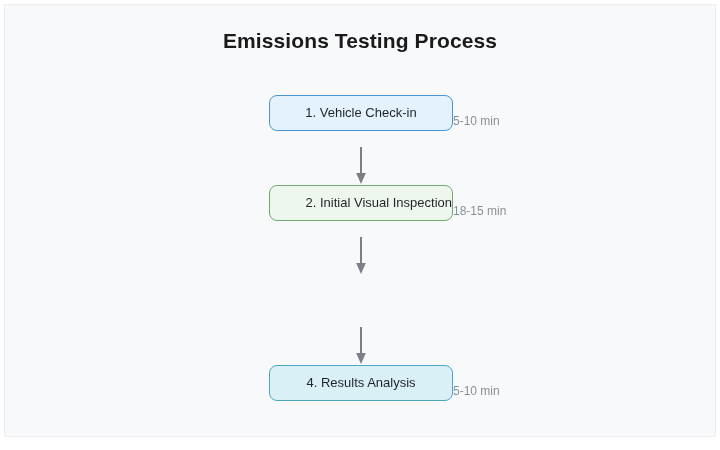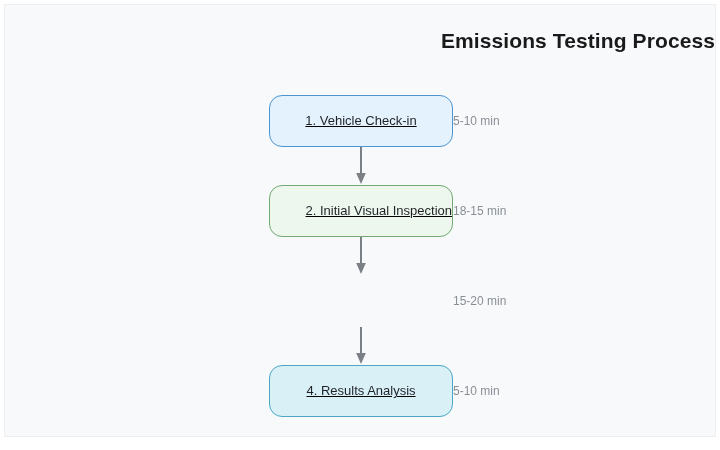--- a/index.html
+++ b/index.html
@@ -25,40 +25,39 @@
     border: 1px solid #eceef1;
     box-sizing: border-box;
     overflow: hidden;
   }
 
   #chart-title {
     position: absolute;
     left: 0;
     top: 24px;
     width: 100%;
-    text-align: right;
+    text-align: center;
     font-size: 21px;
     font-weight: bold;
     color: #1a1a1a;
     letter-spacing: 0.1px;
   }
 
   .flow-node {
     position: absolute;
     left: 264px;
     width: 184px;
-    height: 52px;
+    height: 36px;
     box-sizing: border-box;
-    border-radius: 13px;
+    border-radius: 8px;
     border-style: solid;
     border-width: 1.6px;
     display: flex;
     align-items: center;
     justify-content: center;
-    text-decoration: underline;
   }
 
   .flow-node-label {
     font-size: 13px;
     color: #1f2328;
     text-align: center;
     line-height: 1.2;
     white-space: nowrap;
   }
 
@@ -117,21 +116,20 @@
   </div>
   <div class="duration-label row-1">18-15 min</div>
 
   <div class="connector conn-1">
     <svg width="12" height="38" viewBox="0 0 12 38" aria-hidden="true">
       <line class="conn-line" x1="6" y1="0" x2="6" y2="27" stroke="#7b7f86" stroke-width="2"></line>
       <polygon class="conn-head" points="6,37 1.2,26 10.8,26" fill="#7b7f86"></polygon>
     </svg>
   </div>
 
-  <div class="duration-label row-2">15-20 min</div>
 
   <div class="connector conn-2">
     <svg width="12" height="38" viewBox="0 0 12 38" aria-hidden="true">
       <line class="conn-line" x1="6" y1="0" x2="6" y2="27" stroke="#7b7f86" stroke-width="2"></line>
       <polygon class="conn-head" points="6,37 1.2,26 10.8,26" fill="#7b7f86"></polygon>
     </svg>
   </div>
 
   <div class="flow-node row-3" style="background-color: rgb(217, 240, 247); border-color: rgb(74, 168, 198);">
     <span class="flow-node-label">4. Results Analysis</span>

